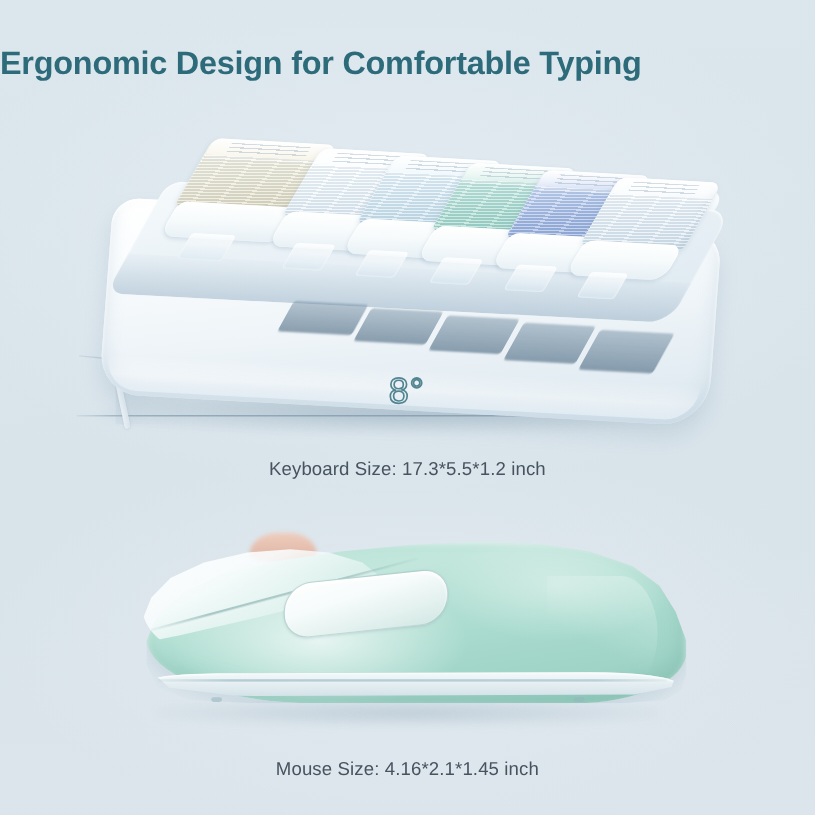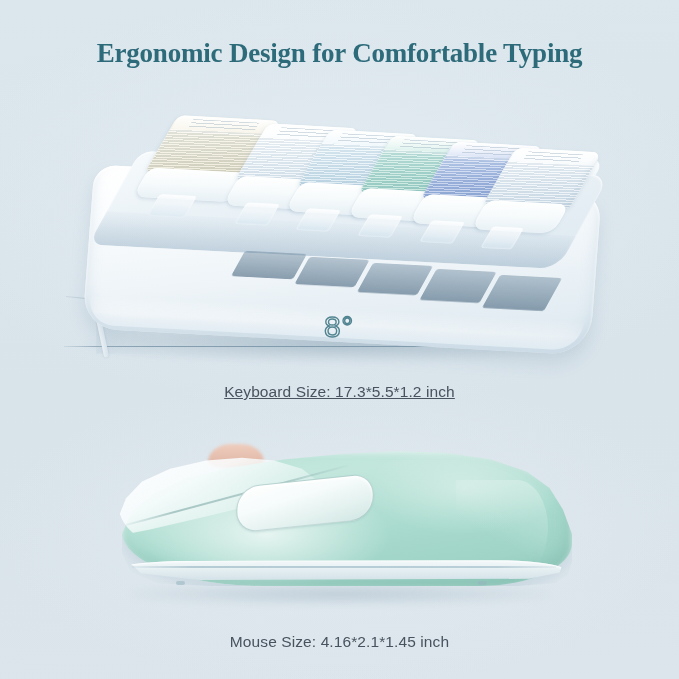--- a/index.html
+++ b/index.html
@@ -21,40 +21,39 @@
       radial-gradient(ellipse 480px 220px at 50% 78%, #e1eaf0 0%, rgba(225,234,240,0) 72%),
       linear-gradient(176deg, #dce6ed 0%, #d8e3ea 55%, #dce5eb 100%);
     overflow: hidden;
   }
 
   
   .headline {
     position: absolute;
     left: 0; right: 0;
     top: 38px;
-    text-align: center;
+    text-align: left;
     font-size: 27px;
     font-weight: bold;
     letter-spacing: -0.2px;
     color: #2d6b7a;
     white-space: nowrap;
-    font-family: Liberation Serif, serif;
   }
 
   
   .caption {
     position: absolute;
     left: 0; right: 0;
     text-align: center;
     font-size: 15.5px;
     color: #47535e;
     letter-spacing: 0.1px;
     white-space: nowrap;
   }
-  .caption-keyboard { top: 383px; text-decoration: underline; }
+  .caption-keyboard { top: 383px; }
   .caption-mouse    { top: 633px; }
 
   
   .kb-scene {
     position: absolute;
     left: 62px;
     top: 100px;
     width: 560px;
     height: 270px;
   }

